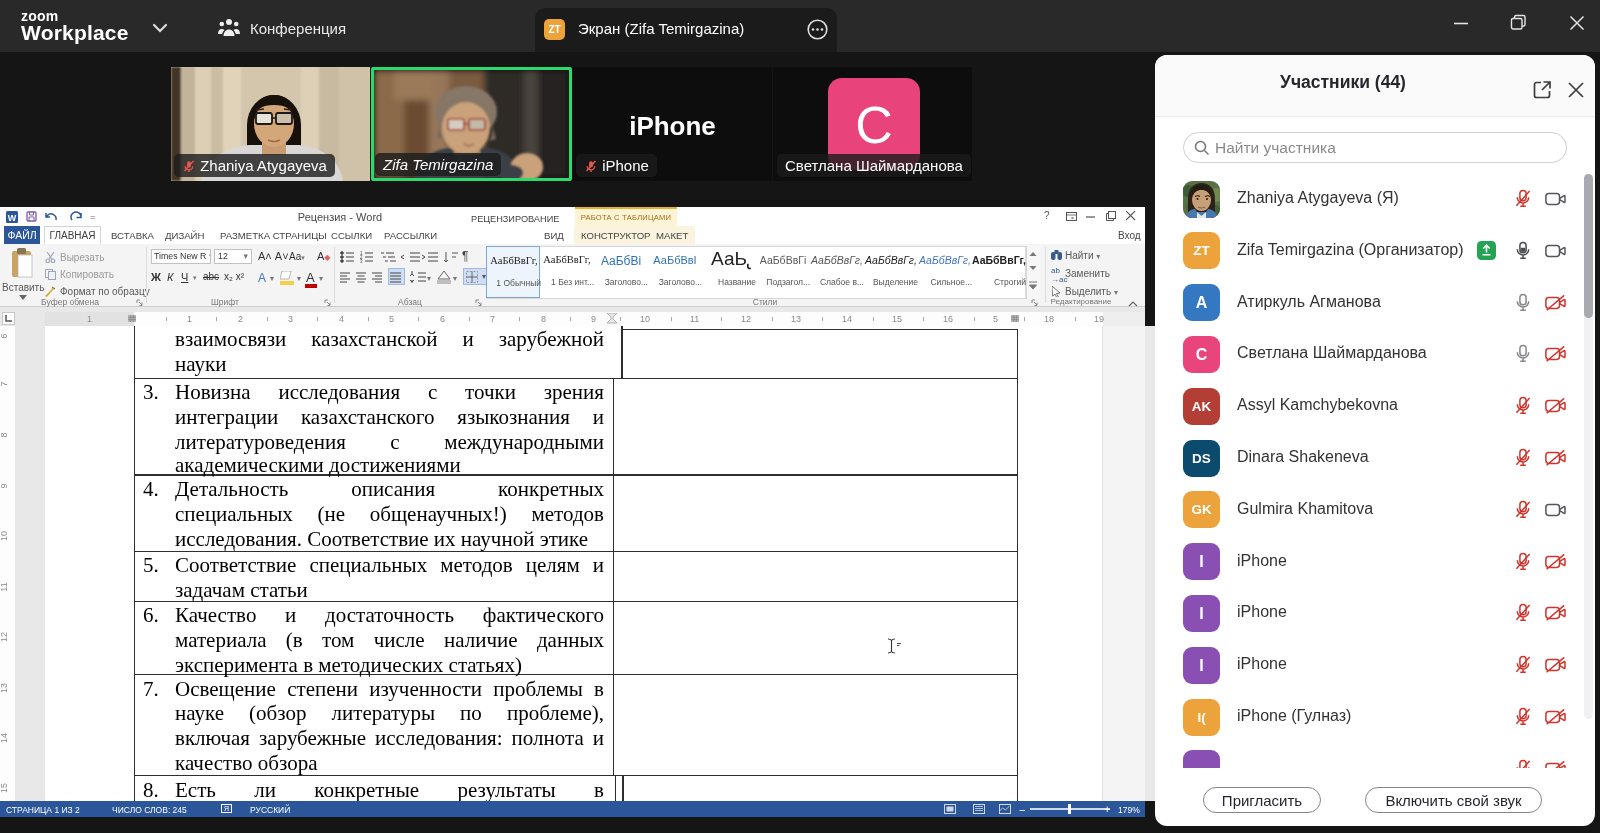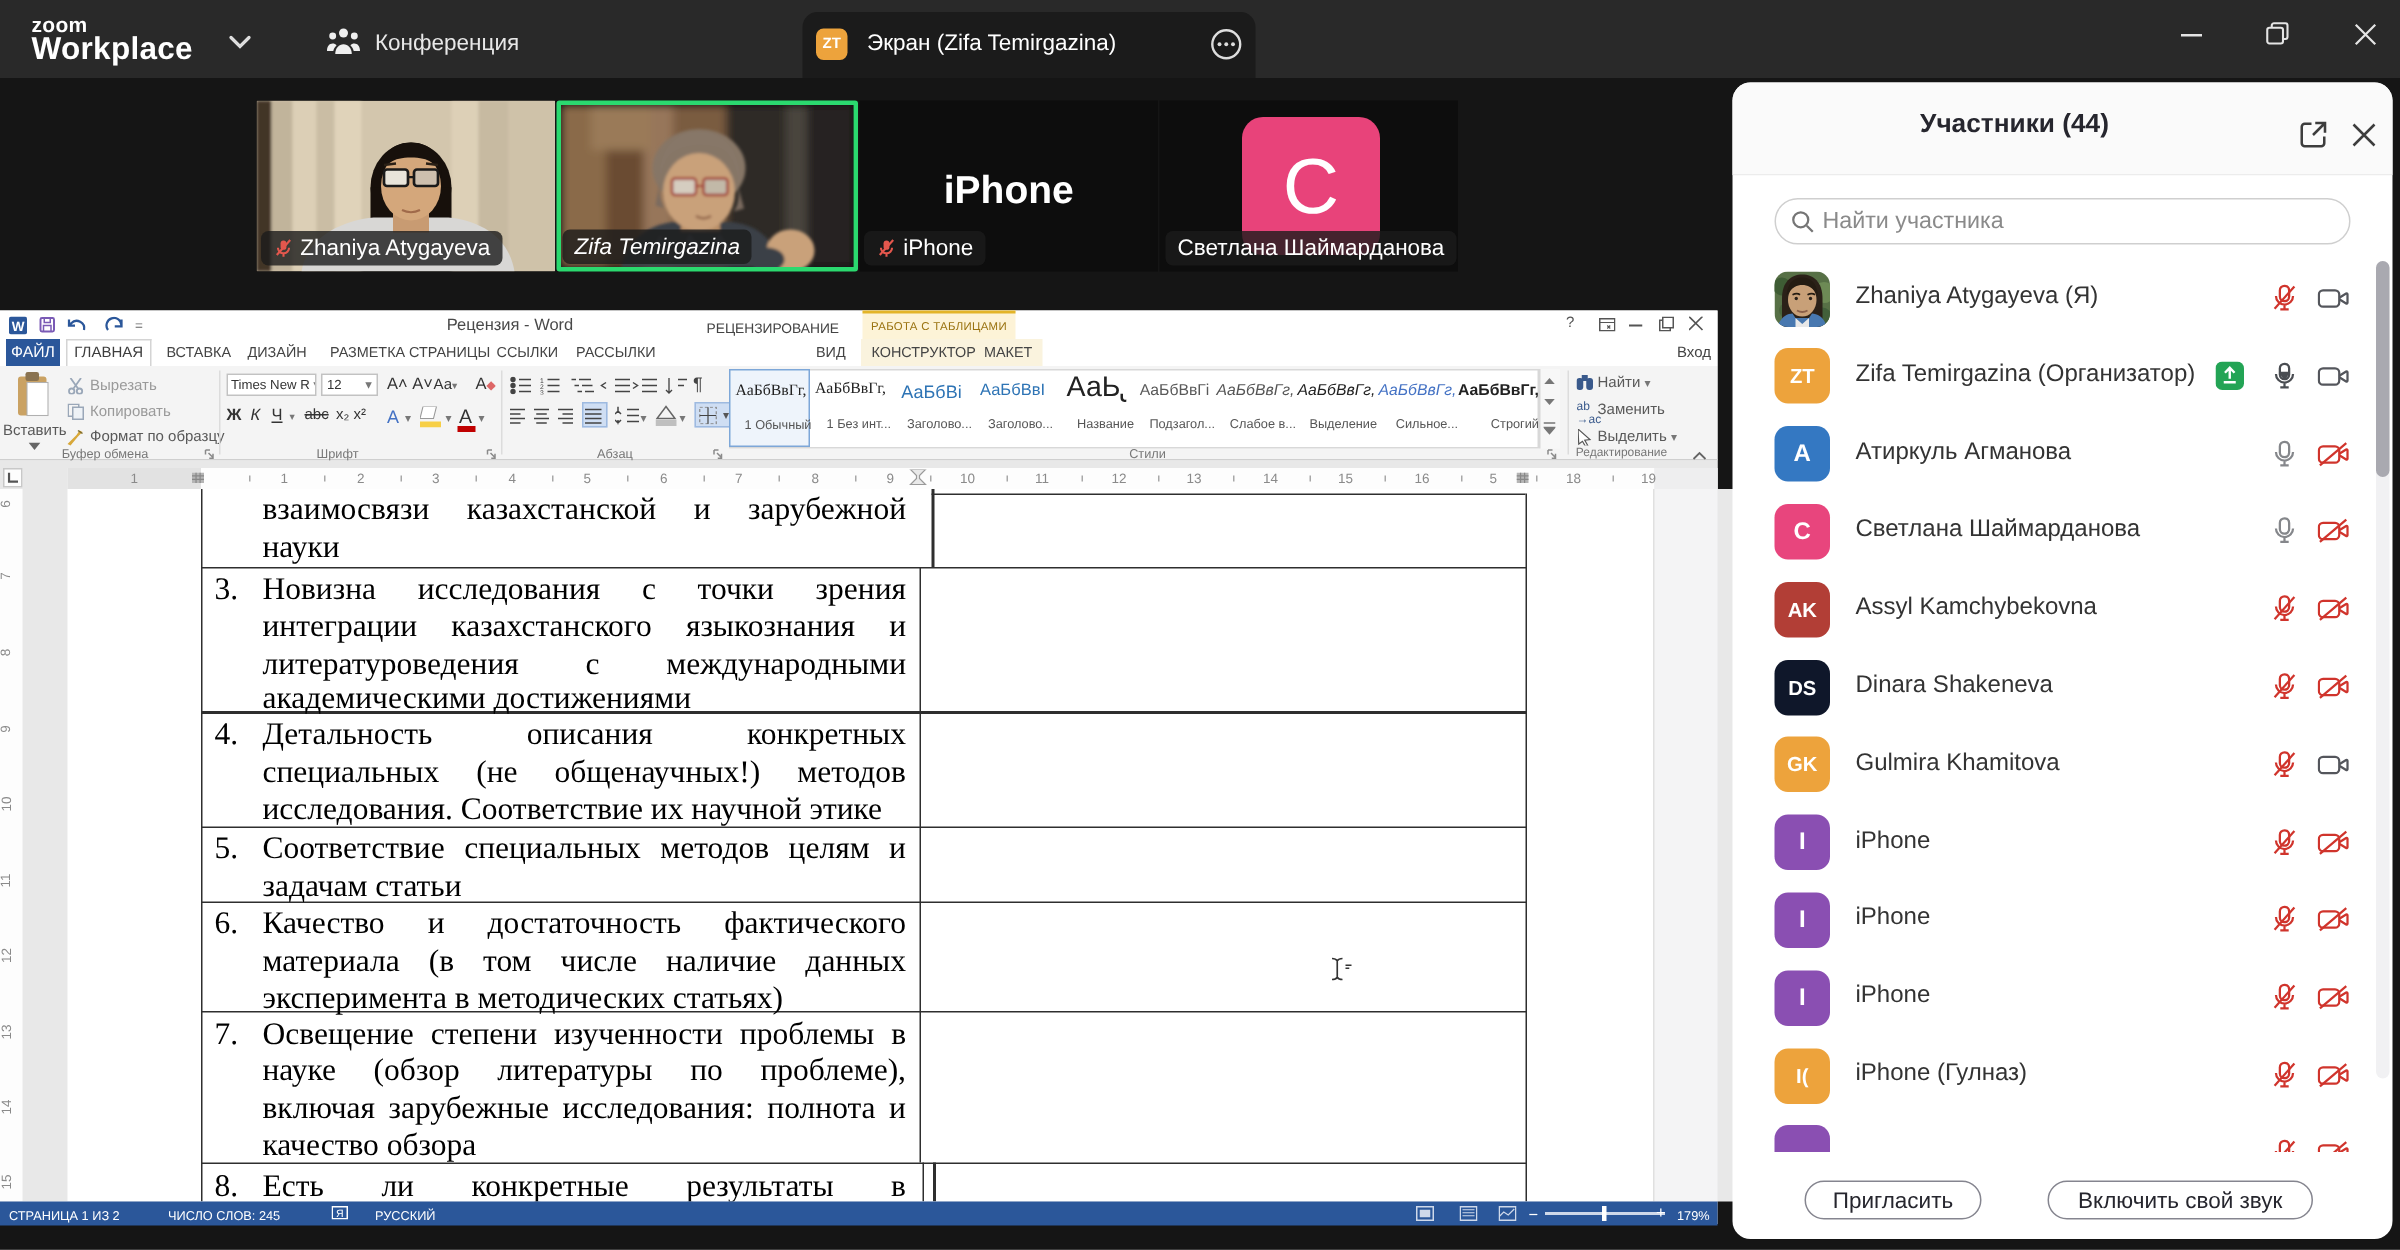--- a/index.html
+++ b/index.html
@@ -664,21 +664,21 @@
             <path d="M3.4 16.8 L16.6 2.0" stroke-width="1.5"></path>
           </g>
         </svg>
         <svg class="abs" style="left:390px;top:231.2px" width="21" height="20">
           <g fill="none" stroke="#d0342c" stroke-width="1.5">
             <rect x="0.9" y="4.6" width="13.6" height="10.8" rx="2.8"></rect>
             <path d="M14.8 9.3 l4.3-2.6 a0.6 0.6 0 0 1 0.9 0.5 v5.6 a0.6 0.6 0 0 1-0.9 0.5 l-4.3-2.6"></path>
             <path d="M1.6 17.3 L19.2 2.4" stroke-width="1.5"></path>
           </g>
         </svg>
-      <div class="abs pavatar" style="left:28px;top:274.5px;background:#0f172a;font-size:13.5px;line-height:37px;">DS</div>
+      <div class="abs pavatar" style="left:28px;top:274.5px;background:#0c4a6e;font-size:13.5px;line-height:37px;">DS</div>
         <div class="abs pname" style="left:82px;top:283.0px;">Dinara Shakeneva</div>
         <svg class="abs" style="left:358px;top:283.0px" width="20" height="20">
           <g fill="none" stroke="#d0342c" stroke-width="1.5">
             <rect x="6.9" y="1.5" width="6.2" height="10.3" rx="3.1"></rect>
             <path d="M4.3 8.3 a5.7 5.7 0 0 0 11.4 0 M10 14.6 v2.6 M7.2 17.2 h5.6"></path>
             <path d="M3.4 16.8 L16.6 2.0" stroke-width="1.5"></path>
           </g>
         </svg>
         <svg class="abs" style="left:390px;top:283.0px" width="21" height="20">
           <g fill="none" stroke="#d0342c" stroke-width="1.5">

